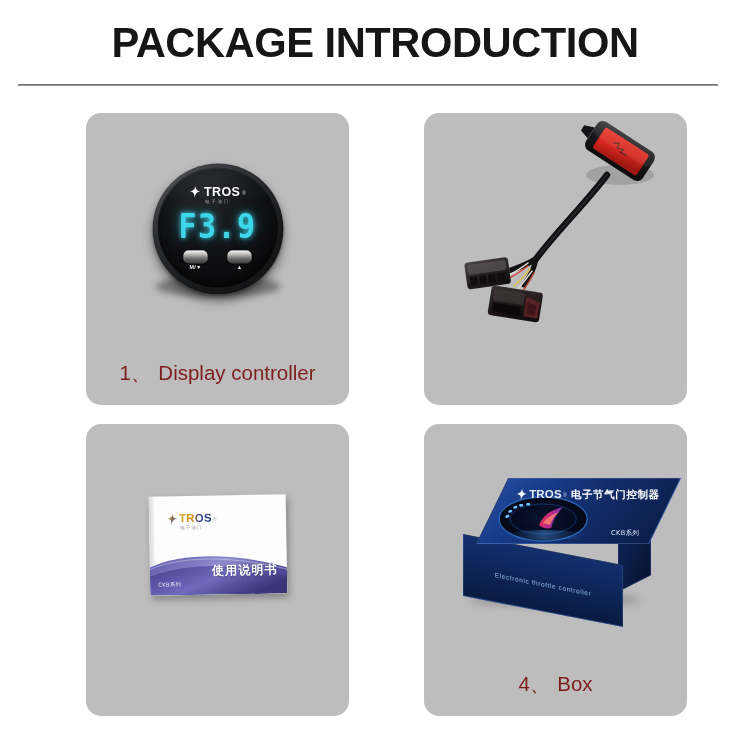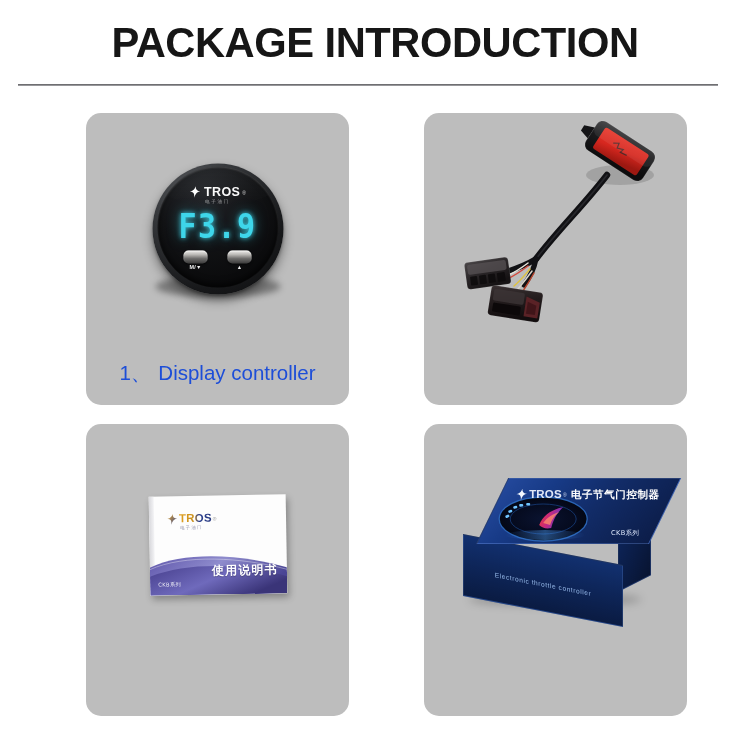--- a/index.html
+++ b/index.html
@@ -36,21 +36,21 @@
     border-radius: 15px;
   }
   .panel-tl { left: 74px;  top: 1px;   width: 263px; height: 292px; }
   .panel-tr { left: 412px; top: 1px;   width: 263px; height: 292px; }
   .panel-bl { left: 74px;  top: 312px; width: 263px; height: 292px; }
   .panel-br { left: 412px; top: 312px; width: 263px; height: 292px; }
 
   .panel-caption {
     position: absolute; left: 0; bottom: 18px; width: 100%;
     text-align: center;
-    font-size: 20.5px; color: #1d4ed8; font-weight: 500;
+    font-size: 20.5px; color: #7f1d1d; font-weight: 500;
     font-family: "Liberation Sans", sans-serif;
     white-space: nowrap;
   }
   .cap-num { letter-spacing: 0px; }
   .cap-label { margin-left: 7px; }
 
   .stage { position: absolute; left: 0; top: 0; width: 100%; height: 232px; }
 
   
   .ctrl-wrap { position: absolute; left: 50%; top: 50%; transform: translate(-50%,-50%); }
@@ -434,16 +434,19 @@
               </svg>
               <span class="box-brand">TROS</span>
               <span class="box-brand-reg">®</span>
             </div>
 
             <div class="box-zh">电子节气门控制器</div>
             <div class="box-series">CKB系列</div>
           </div>
         </div>
       </div>
+      <div class="panel-caption">
+        <span class="cap-num">4、</span><span class="cap-label">Box</span>
+      </div>
     </div>
 
   </div>
 </div>
 
 </body></html>

